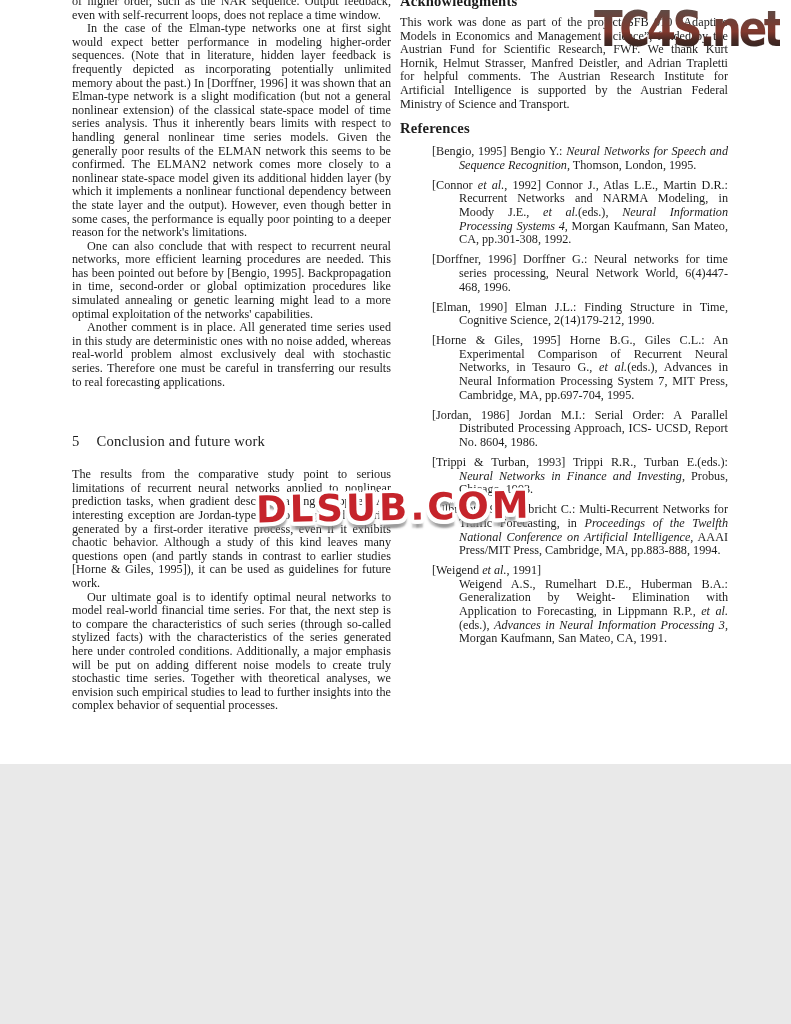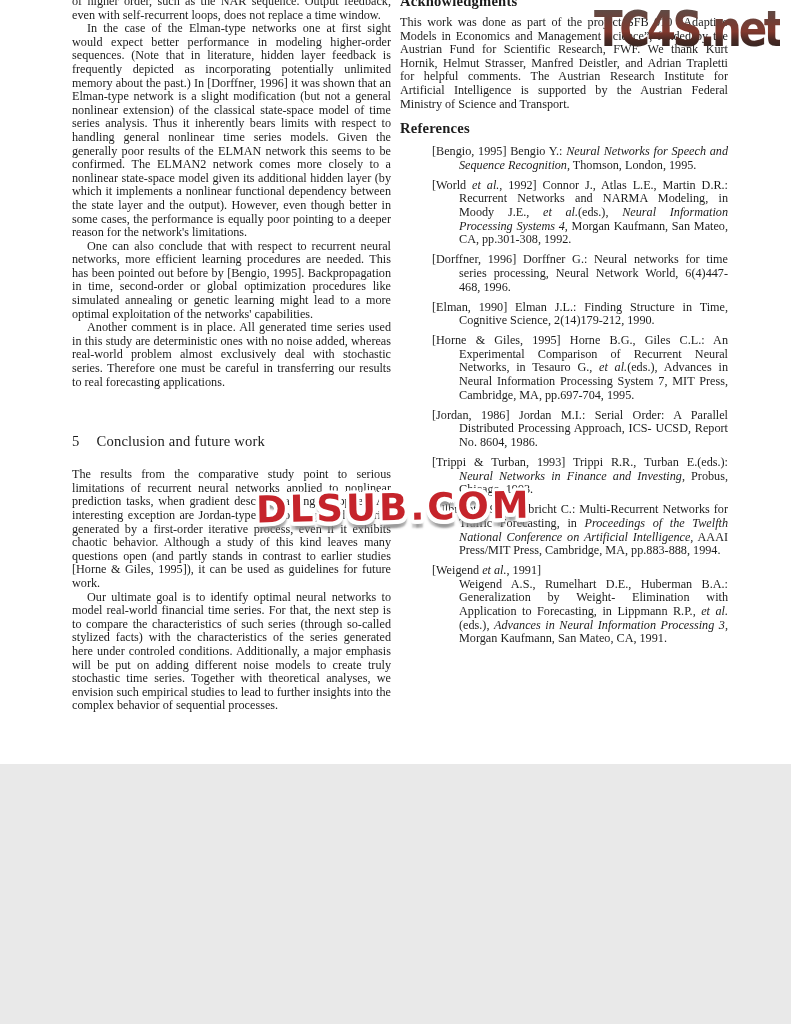--- a/index.html
+++ b/index.html
@@ -70,21 +70,21 @@
     <p class="para">The results from the comparative study point to serious limitations of recurrent neural networks applied to nonlinear prediction tasks, when gradient descent learning is applied. An interesting exception are Jordan-type networks applied to series generated by a first-order iterative process, even if it exhibits chaotic behavior. Although a study of this kind leaves many questions open (and partly stands in contrast to earlier studies [Horne &amp; Giles, 1995]), it can be used as guidelines for future work.</p>
     <p class="para indent">Our ultimate goal is to identify optimal neural networks to model real-world financial time series. For that, the next step is to compare the characteristics of such series (through so-called stylized facts) with the characteristics of the series generated here under controled conditions. Additionally, a major emphasis will be put on adding different noise models to create truly stochastic time series. Together with theoretical analyses, we envision such empirical studies to lead to further insights into the complex behavior of sequential processes.</p>
   </div>
 
   <div class="col col-right">
     <div class="heading">Acknowledgments</div>
     <p class="para">This work was done as part of the project SFB 010 “Adaptive Models in Economics and Management Science”, funded by the Austrian Fund for Scientific Research, FWF. We thank Kurt Hornik, Helmut Strasser, Manfred Deistler, and Adrian Trapletti for helpful comments. The Austrian Research Institute for Artificial Intelligence is supported by the Austrian Federal Ministry of Science and Transport.</p>
     <div class="heading refs-heading">References</div>
     <div id="refs-list">
         <div class="ref-item"><span>[Bengio, 1995] Bengio Y.: </span><i>Neural Networks for Speech and Sequence Recognition</i><span>, Thomson, London, 1995.</span></div>
-        <div class="ref-item"><span>[World </span><i>et al.</i><span>, 1992] Connor J., Atlas L.E., Martin D.R.: Recurrent Networks and NARMA Modeling, in Moody J.E., </span><i>et al.</i><span>(eds.), </span><i>Neural Information Processing Systems 4</i><span>, Morgan Kaufmann, San Mateo, CA, pp.301-308, 1992.</span></div>
+        <div class="ref-item"><span>[Connor </span><i>et al.</i><span>, 1992] Connor J., Atlas L.E., Martin D.R.: Recurrent Networks and NARMA Modeling, in Moody J.E., </span><i>et al.</i><span>(eds.), </span><i>Neural Information Processing Systems 4</i><span>, Morgan Kaufmann, San Mateo, CA, pp.301-308, 1992.</span></div>
         <div class="ref-item"><span>[Dorffner, 1996] Dorffner G.: Neural networks for time series processing, Neural Network World, 6(4)447-468, 1996.</span></div>
         <div class="ref-item"><span>[Elman, 1990] Elman J.L.: Finding Structure in Time, Cognitive Science, 2(14)179-212, 1990.</span></div>
         <div class="ref-item"><span>[Horne &amp; Giles, 1995] Horne B.G., Giles C.L.: An Experimental Comparison of Recurrent Neural Networks, in Tesauro G., </span><i>et al.</i><span>(eds.), Advances in Neural Information Processing System 7, MIT Press, Cambridge, MA, pp.697-704, 1995.</span></div>
         <div class="ref-item"><span>[Jordan, 1986] Jordan M.I.: Serial Order: A Parallel Distributed Processing Approach, ICS- UCSD, Report No. 8604, 1986.</span></div>
         <div class="ref-item"><span>[Trippi &amp; Turban, 1993] Trippi R.R., Turban E.(eds.): </span><i>Neural Networks in Finance and Investing</i><span>, Probus, Chicago, 1993.</span></div>
         <div class="ref-item"><span>[Ulbricht, 1994] Ulbricht C.: Multi-Recurrent Networks for Traffic Forecasting, in </span><i>Proceedings of the Twelfth National Conference on Artificial Intelligence</i><span>, AAAI Press/MIT Press, Cambridge, MA, pp.883-888, 1994.</span></div>
         <div class="ref-item"><span>[Weigend </span><i>et al.</i><span>, 1991]</span><br><span>Weigend A.S., Rumelhart D.E., Huberman B.A.: Generalization by Weight- Elimination with Application to Forecasting, in Lippmann R.P., </span><i>et al.</i><span>(eds.), </span><i>Advances in Neural Information Processing 3</i><span>, Morgan Kaufmann, San Mateo, CA, 1991.</span></div>
       </div>
   </div>
 

